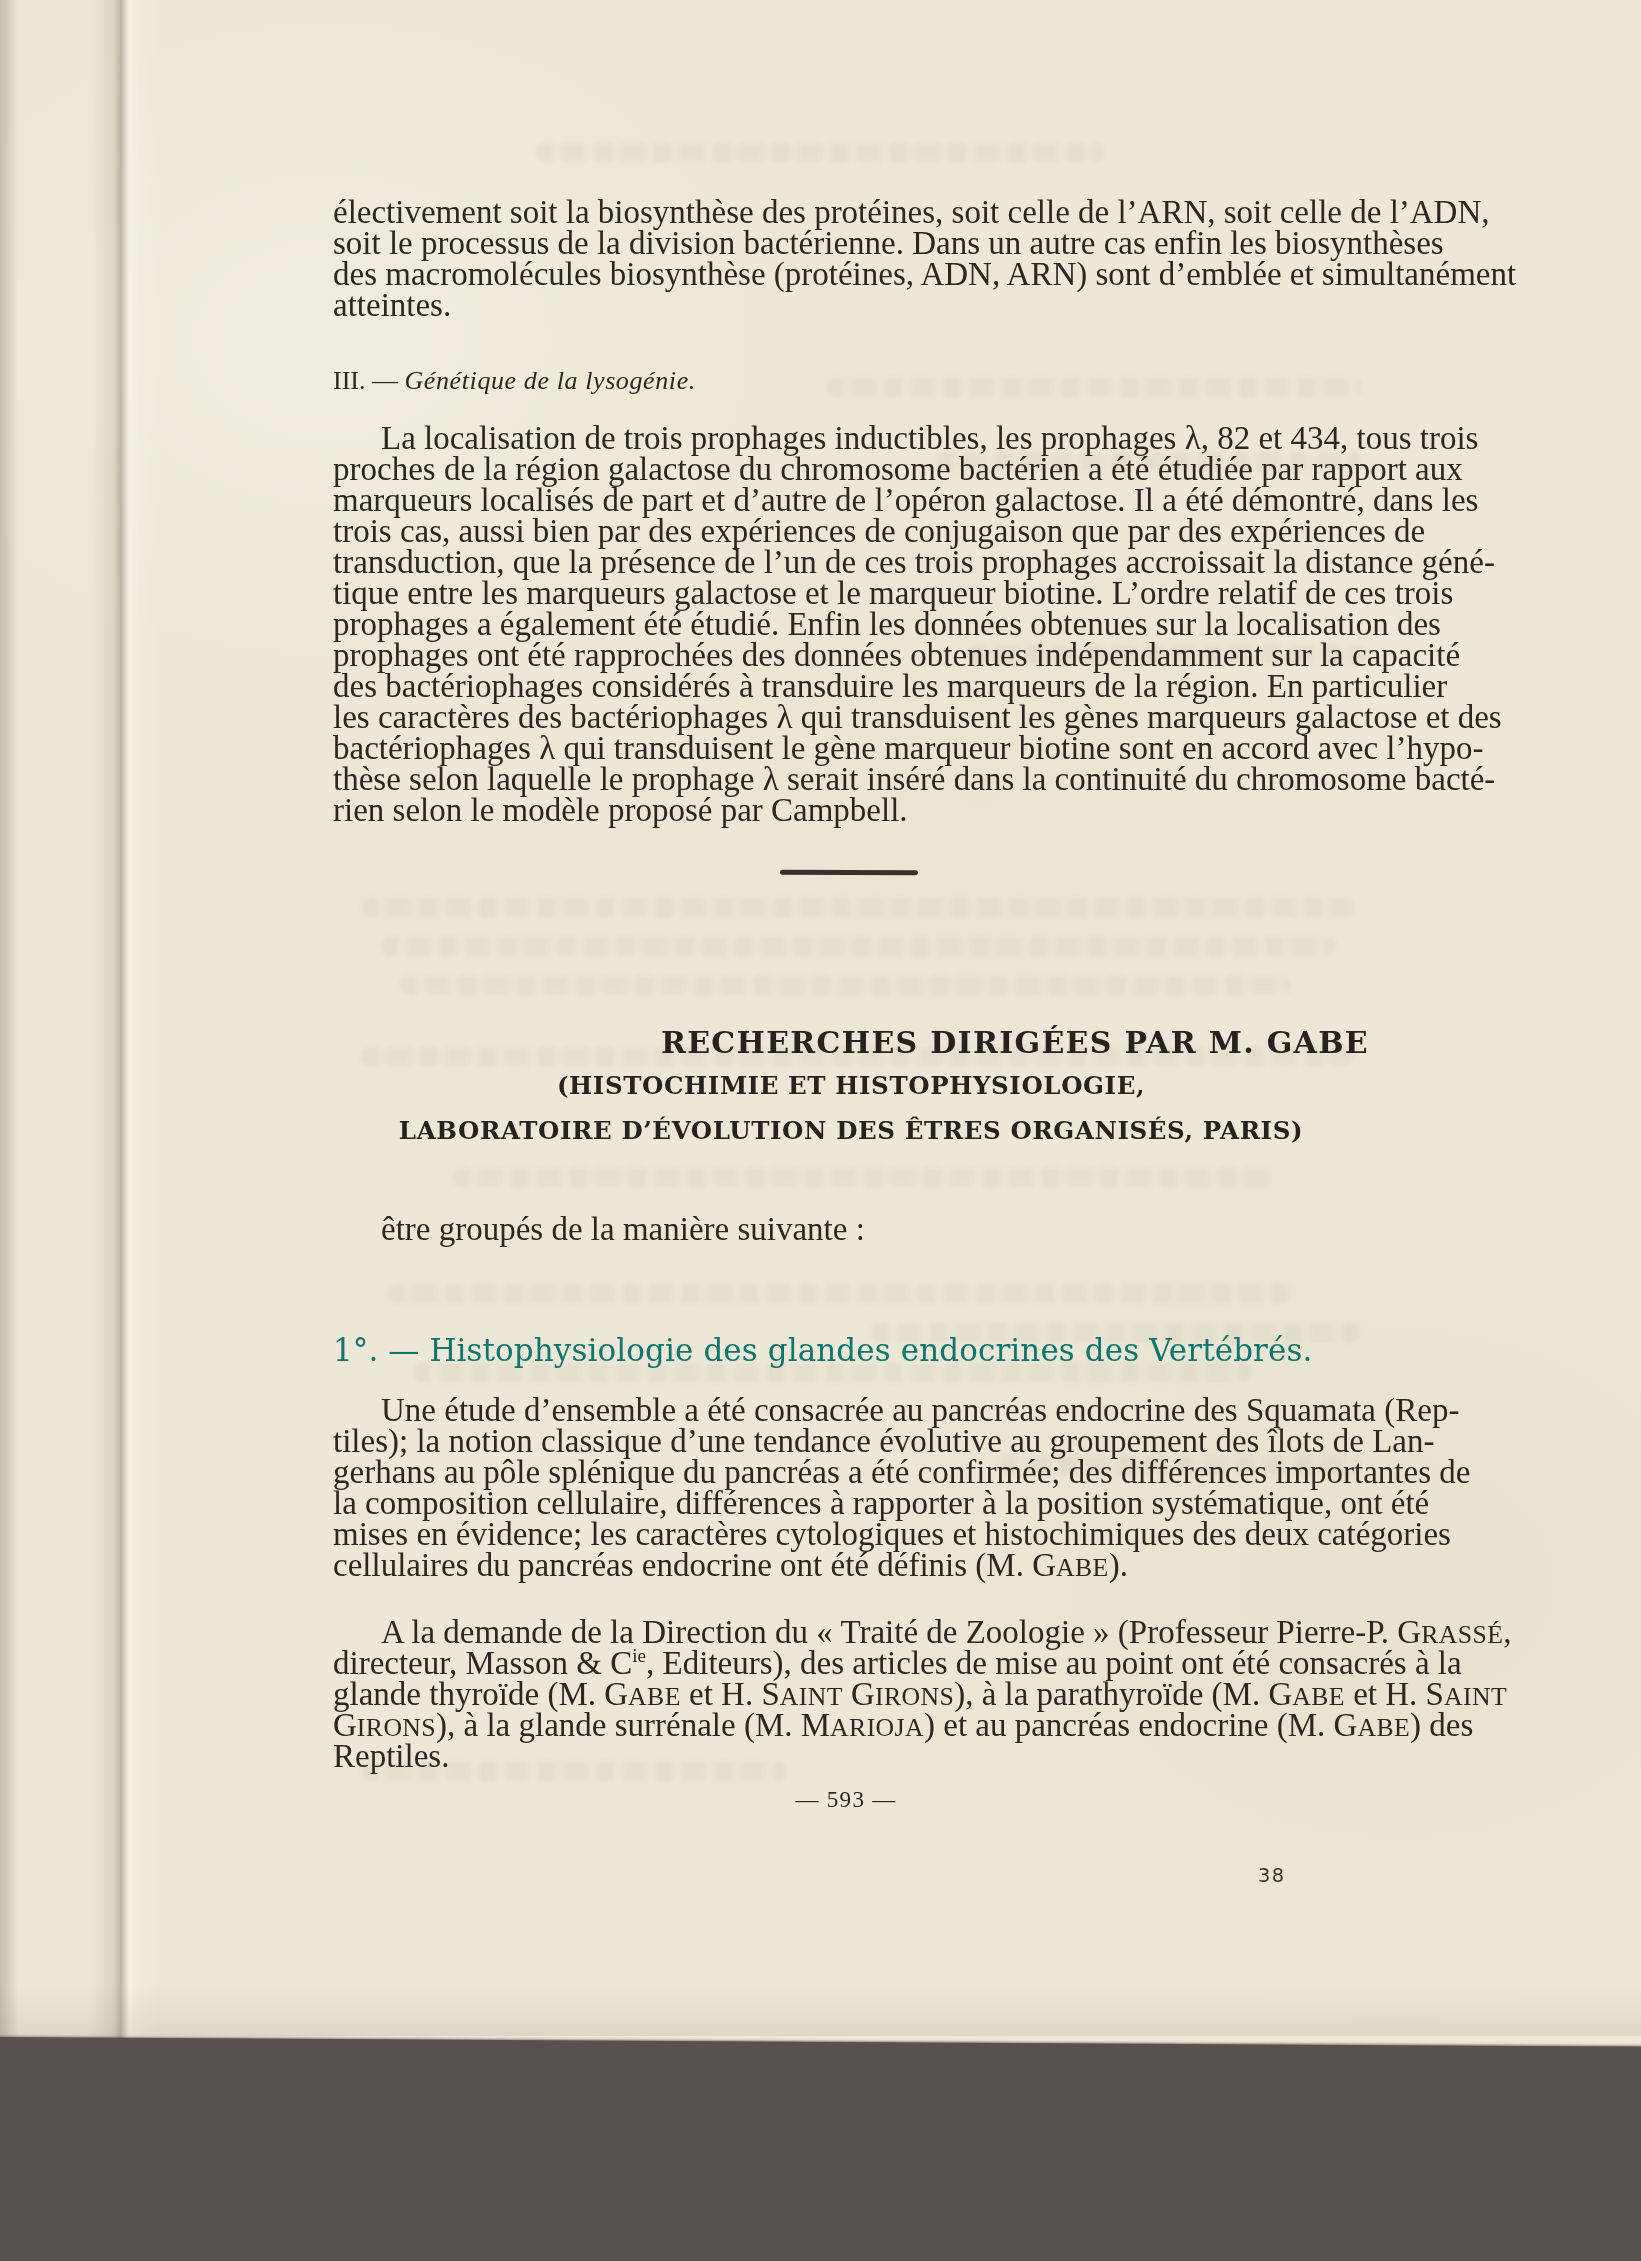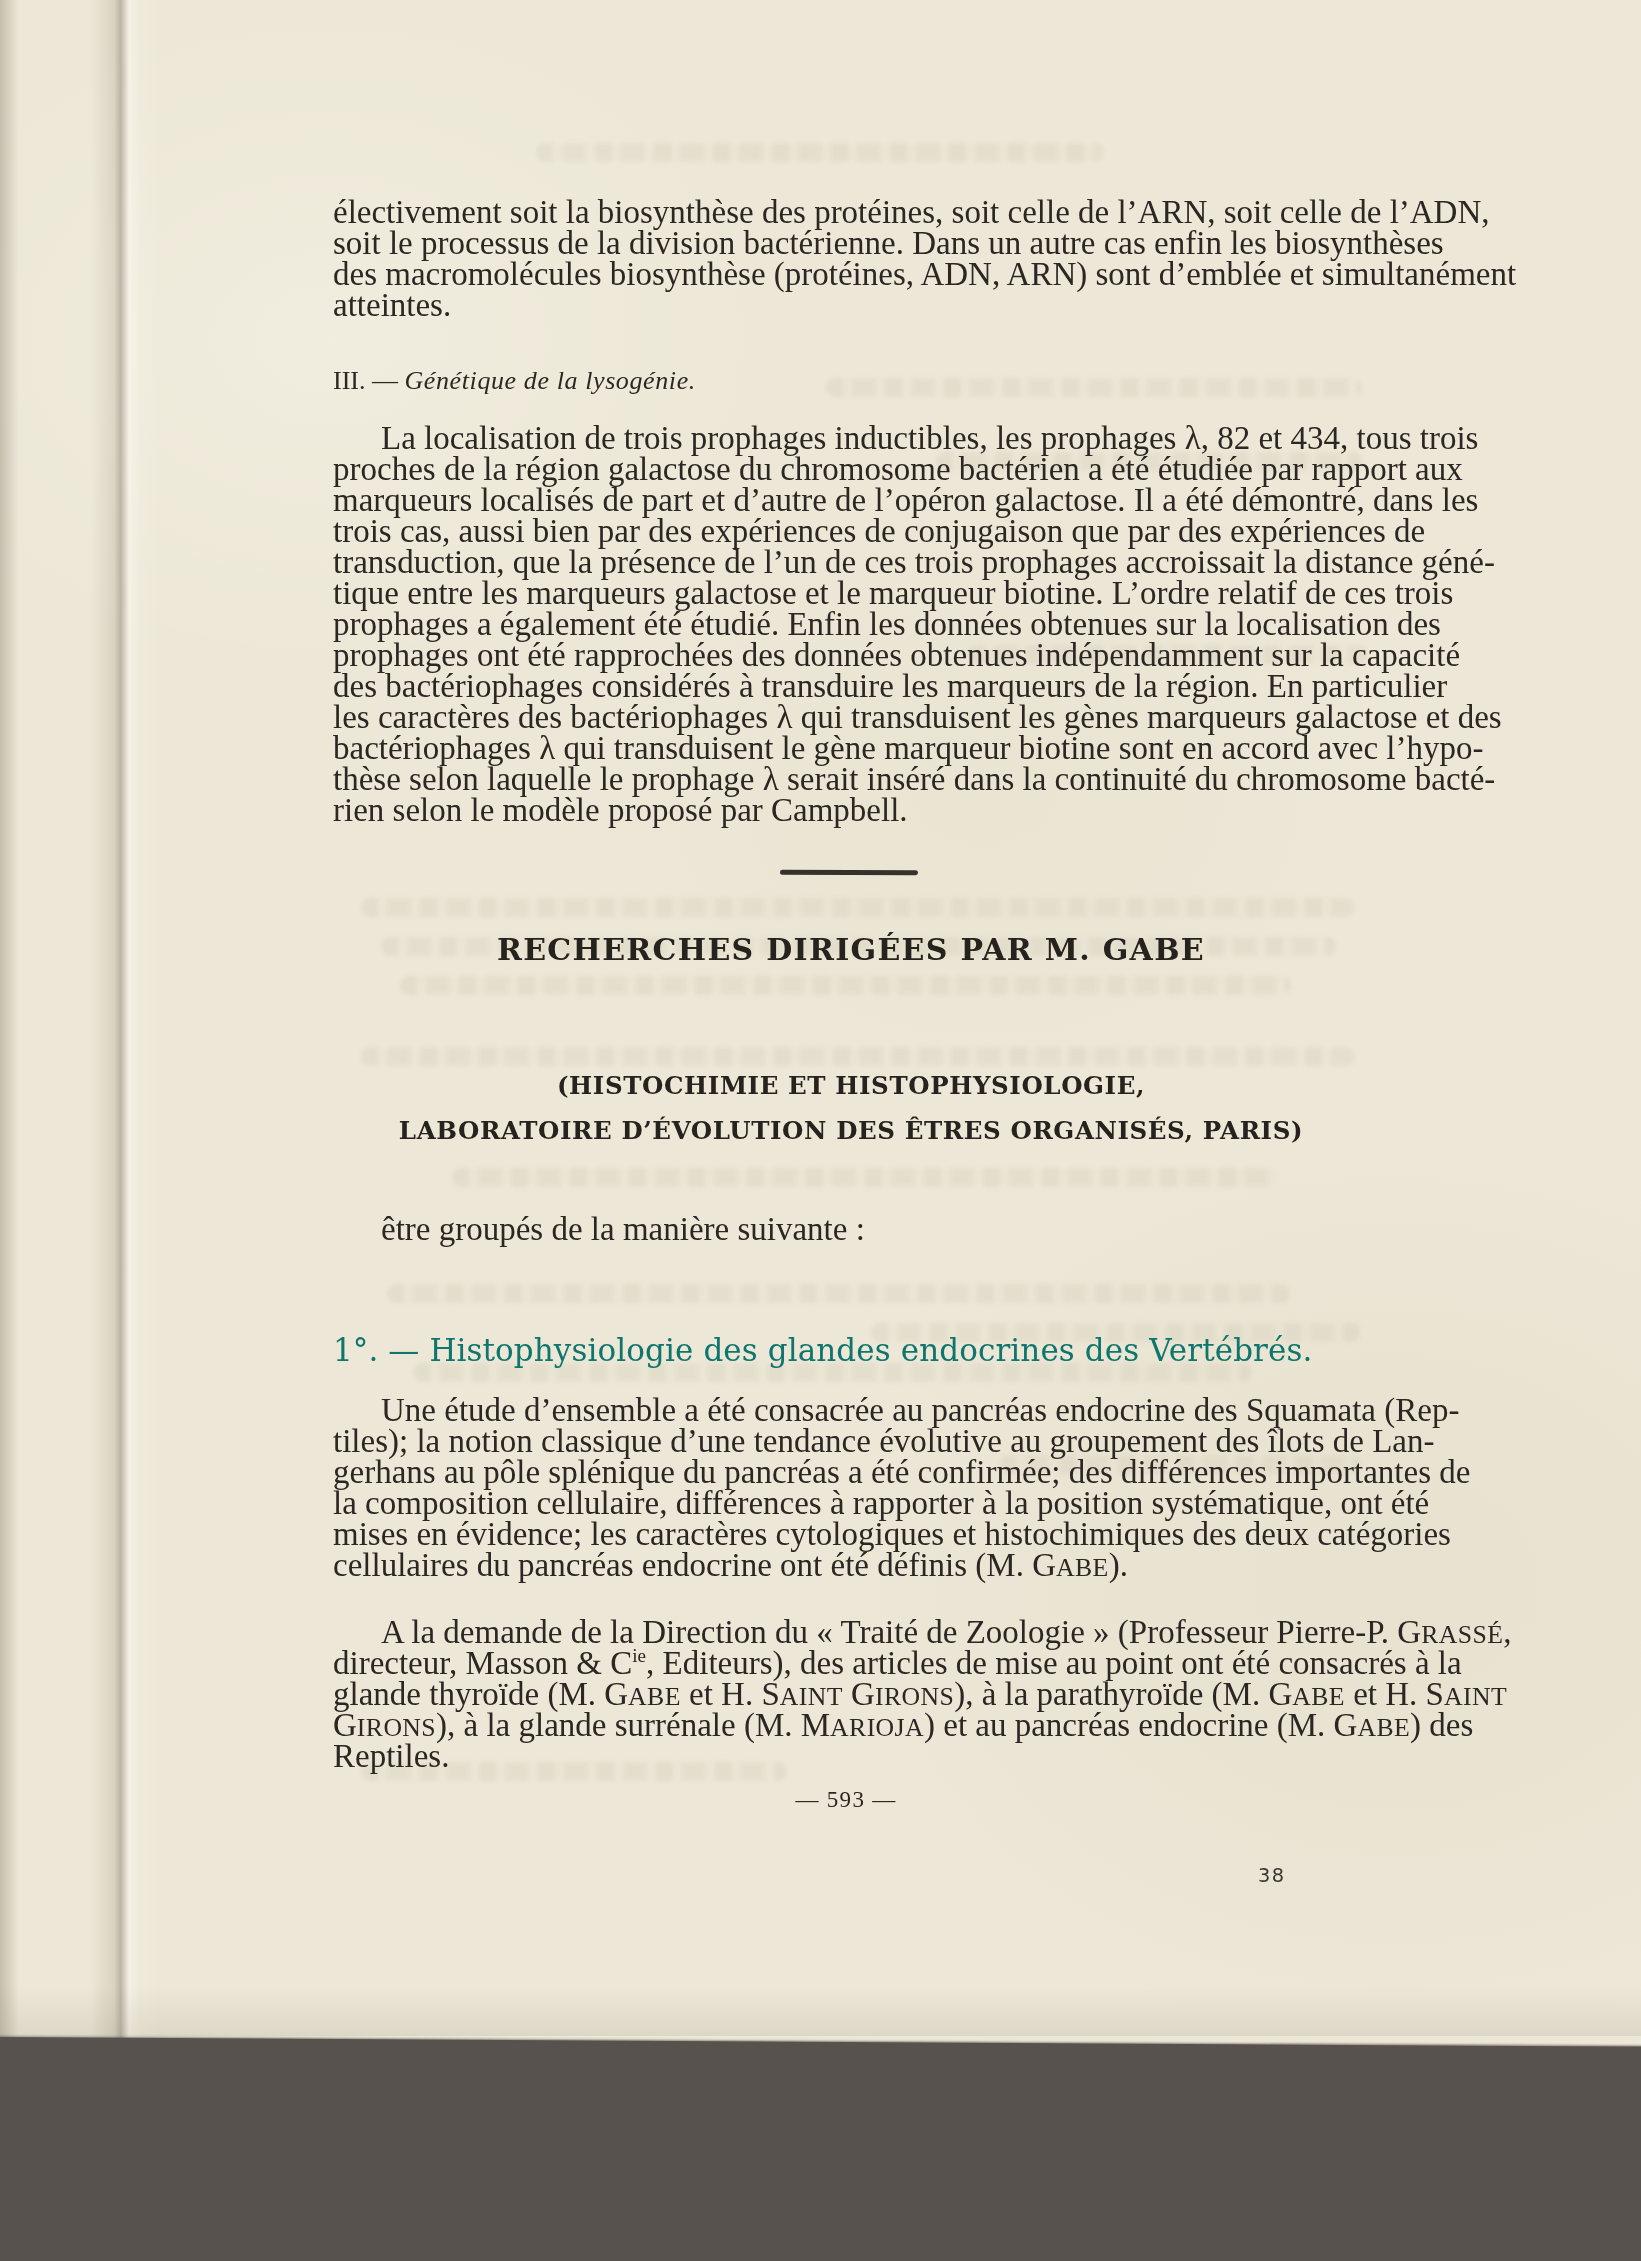--- a/index.html
+++ b/index.html
@@ -96,21 +96,21 @@
         <div class="line">prophages ont été rapprochées des données obtenues indépendamment sur la capacité</div>
         <div class="line">des bactériophages considérés à transduire les marqueurs de la région. En particulier</div>
         <div class="line">les caractères des bactériophages λ qui transduisent les gènes marqueurs galactose et des</div>
         <div class="line">bactériophages λ qui transduisent le gène marqueur biotine sont en accord avec l’hypo-</div>
         <div class="line">thèse selon laquelle le prophage λ serait inséré dans la continuité du chromosome bacté-</div>
         <div class="line">rien selon le modèle proposé par Campbell.</div>
       </div>
 
     <div class="rule" style="top:870px;left:447px;width:138px;"></div>
 
-    <div class="h1" style="top:932px;">RECHERCHES DIRIGÉES PAR M. GABE</div>
+    <div class="h1" style="top:1025px;text-align:right;">RECHERCHES DIRIGÉES PAR M. GABE</div>
 
     <div class="h2" style="top:1071px;">(HISTOCHIMIE ET HISTOPHYSIOLOGIE,</div>
 
     <div class="h2" style="top:1116px;">LABORATOIRE D’ÉVOLUTION DES ÊTRES ORGANISÉS, PARIS)</div>
 
     <div class="para indent" style="top:1214px;">
         <div class="line">être groupés de la manière suivante :</div>
       </div>
 
     <div class="h3" style="top:1335px;">1°. — Histophysiologie des glandes endocrines des Vertébrés.</div>

